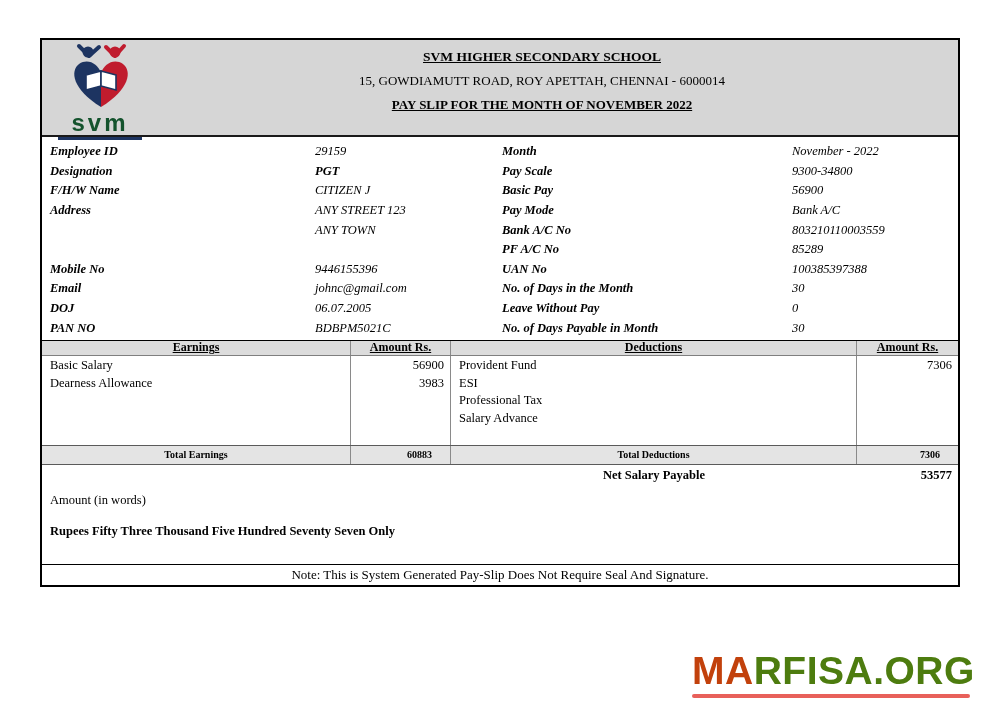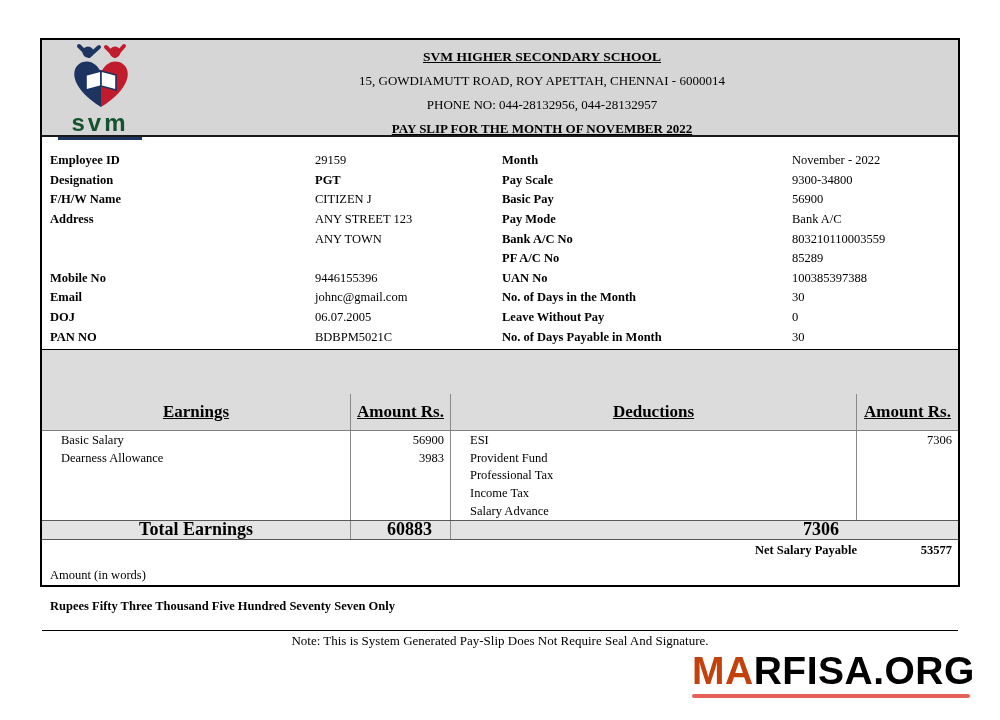--- a/index.html
+++ b/index.html
@@ -24,44 +24,44 @@
   }
   .logo-wrap { position: absolute; left: 14px; top: 3px; width: 88px; text-align: center; }
   .logo-text { font-family: "Liberation Sans", sans-serif; font-weight: bold; font-size: 24px; letter-spacing: 3px; color: #14532d; line-height: 1; margin-top: -2px; }
   .logo-underline { height: 3px; background: #1d3461; width: 84px; margin: 2px auto 0; }
   .head-lines { padding-left: 84px; text-align: center; padding-top: 5px; }
   .head-line { font-size: 13px; line-height: 24px; }
   .school-name { font-weight: bold; font-size: 13.5px; text-decoration: underline; }
   .slip-title { font-weight: bold; text-decoration: underline; }
 
   
-  .details { flex: none; padding: 14px 0 2px 8px; }
+  .details { flex: none; padding: 5px 0 2px 8px; font-style: italic; }
   .d-row { display: grid; grid-template-columns: 265px 187px 290px auto; height: 19.6px; align-items: center; }
   .d-label { font-weight: bold; font-size: 12.5px; }
   .d-value { font-size: 12.5px; }
   .b { font-weight: bold; }
 
   
   .pay-table { flex: none; border-top: 1px solid #000; }
   .t-grid { display: grid; grid-template-columns: 309px 100px 406px 1fr; }
   .t-head { background: #dcdcdc; border-bottom: 1px solid #7f7f7f; }
-  .t-head .cell { height: 36px; display: flex; align-items: center; justify-content: center; font-weight: bold; font-size: 17px; text-decoration: underline; margin-top: 44px; }
+  .t-head .cell { height: 14px; display: flex; align-items: center; justify-content: center; font-weight: bold; font-size: 12px; text-decoration: underline; }
   .cell { border-right: 1px solid #8a8a8a; }
   .cell:last-child { border-right: none; }
   .t-body .cell { height: 89px; padding: 1px 0; }
-  .t-line { font-size: 12.5px; line-height: 17.7px; padding-left: 19px; }
+  .t-line { font-size: 12.5px; line-height: 17.7px; padding-left: 8px; }
   .t-line.amt { padding-left: 0; padding-right: 6px; text-align: right; }
   .t-total { background: #e4e4e4; border-top: 1px solid #5a5a5a; border-bottom: 1px solid #5a5a5a; }
-  .t-total .cell { height: 18px; display: flex; align-items: center; font-weight: bold; font-size: 18px; }
+  .t-total .cell { height: 18px; display: flex; align-items: center; font-weight: bold; font-size: 10px; }
   .t-total .cname { justify-content: center; }
   .t-total .camt { justify-content: flex-end; padding-right: 18px; }
 
   
   .net-row { display: grid; grid-template-columns: 409px 406px 1fr; height: 22px; align-items: center; flex: none; }
-  .net-label { font-weight: bold; font-size: 12.5px; text-align: right; }
+  .net-label { font-weight: bold; font-size: 12.5px; text-align: center; }
   .net-amount { font-weight: bold; font-size: 12.5px; text-align: right; padding-right: 6px; }
 
   
   .words { padding: 4px 8px 16px; flex: none; }
   .words-label { font-size: 12.5px; margin-top: 2px; }
   .words-value { font-weight: bold; font-size: 12.5px; margin-top: 16px; }
 
   
   .note-box {
     margin-top: auto; flex: none;
@@ -97,21 +97,20 @@
 
         <path d="M24,32 L39,28 L39,43 L24,47 Z" fill="#ffffff" stroke="#1d3461" stroke-width="1.6"></path>
         <path d="M54,32 L39,28 L39,43 L54,47 Z" fill="#ffffff" stroke="#1d3461" stroke-width="1.6"></path>
       </svg>
       <div class="logo-text">svm</div>
       <div class="logo-underline"></div>
     </div>
     <div class="head-lines">
       <div class="head-line school-name">SVM HIGHER SECONDARY SCHOOL</div>
       <div class="head-line">15, GOWDIAMUTT ROAD, ROY APETTAH, CHENNAI - 6000014</div>
-      <div class="head-line">PHONE NO: 044-28132956, 044-28132957</div>
       <div class="head-line slip-title">PAY SLIP FOR THE MONTH OF NOVEMBER 2022</div>
     </div>
   </div>
 
   <div class="details">
     <div class="d-row">
       <span class="d-label">Employee ID</span>
       <span class="d-value">29159</span>
       <span class="d-label">Month</span>
       <span class="d-value">November - 2022</span>
@@ -182,37 +181,37 @@
     <div class="t-grid t-body">
       <div class="cell">
         <div class="t-line">Basic Salary</div>
         <div class="t-line">Dearness Allowance</div>
       </div>
       <div class="cell">
         <div class="t-line amt">56900</div>
         <div class="t-line amt">3983</div>
       </div>
       <div class="cell">
+        <div class="t-line">Provident Fund</div>
         <div class="t-line">ESI</div>
-        <div class="t-line">Provident Fund</div>
         <div class="t-line">Professional Tax</div>
-        <div class="t-line">Income Tax</div>
         <div class="t-line">Salary Advance</div>
       </div>
       <div class="cell">
         <div class="t-line amt">7306</div>
         <div class="t-line amt"></div>
         <div class="t-line amt"></div>
         <div class="t-line amt"></div>
         <div class="t-line amt"></div>
       </div>
     </div>
     <div class="t-grid t-total">
       <div class="cell cname">Total Earnings</div>
       <div class="cell camt">60883</div>
+      <div class="cell cname">Total Deductions</div>
       <div class="cell camt">7306</div>
     </div>
   </div>
 
   <div class="net-row">
     <span></span>
     <span class="net-label">Net Salary Payable</span>
     <span class="net-amount">53577</span>
   </div>
 
@@ -221,15 +220,15 @@
     <div class="words-value">Rupees Fifty Three Thousand Five Hundred Seventy Seven Only</div>
   </div>
 
   <div class="note-box">
     <span>Note: This is System Generated Pay-Slip Does Not Require Seal And Signature.</span>
   </div>
 
 </div>
 
 <div class="brand">
-  <div class="brand-text"><span class="brand-light" style="color: #c2410c;">MA</span><span class="brand-dark" style="color: #000000; text-align: right;">RFISA.ORG</span></div>
+  <div class="brand-text"><span class="brand-light" style="color: #c2410c;">MA</span><span class="brand-dark" style="color: #4d7c0f; text-align: right;">RFISA.ORG</span></div>
   <div class="brand-underline" style="background: rgb(232, 96, 90);"></div>
 </div>
 
 </body></html>

